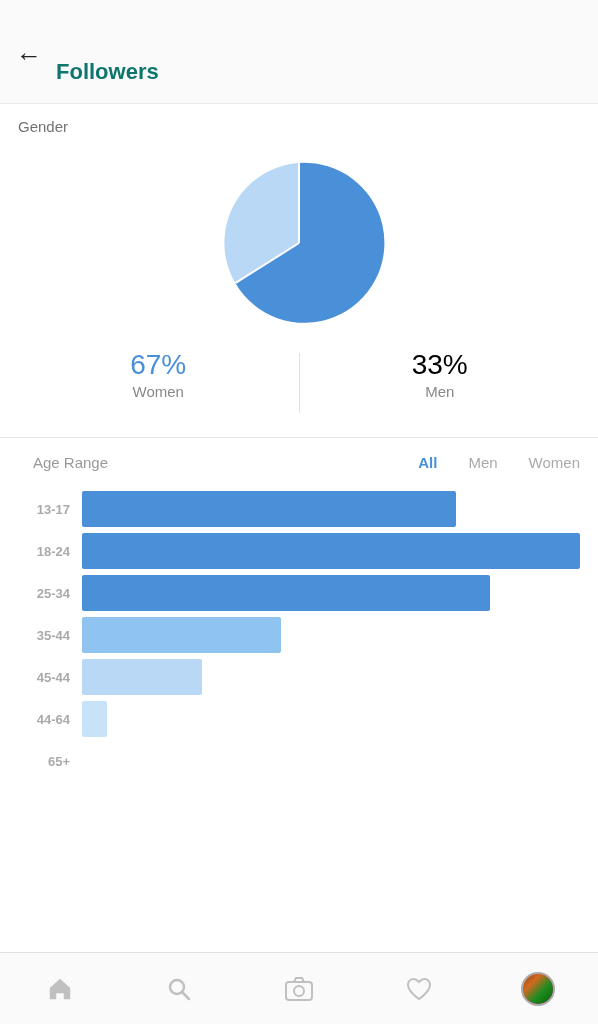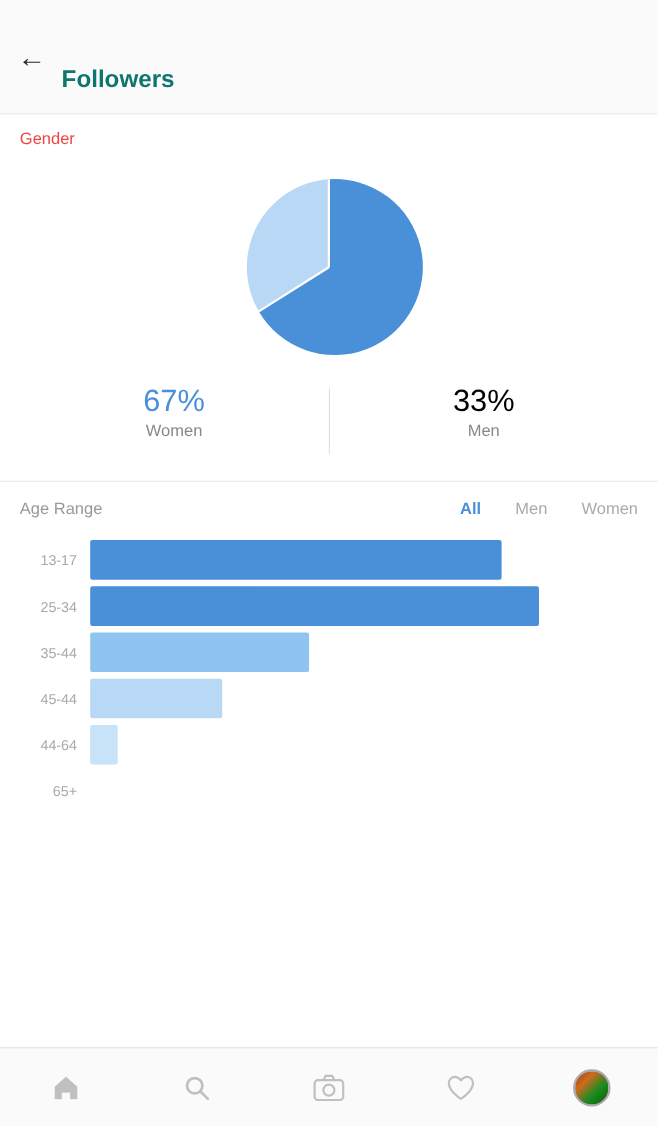--- a/index.html
+++ b/index.html
@@ -33,21 +33,21 @@
       color: #0f766e;
       margin-top: 41px;
     }
 
     
     .section {
       padding: 14px 18px 0 18px;
     }
     .section-label {
       font-size: 15px;
-      color: #ef4444;
+      color: #737373;
       margin-bottom: 8px;
     }
 
     
     .pie-container {
       display: flex;
       justify-content: center;
       align-items: center;
       padding: 10px 0 16px 0;
     }
@@ -93,20 +93,21 @@
     }
 
     
     .age-section {
       padding: 16px 18px 0 18px;
     }
     .age-header {
       display: flex;
       align-items: center;
       margin-bottom: 20px;
+      margin-left: 15px;
     }
     .age-title {
       font-size: 15px;
       color: #999;
       flex: 1;
     }
     .age-filters {
       display: flex;
       gap: 31px;
     }
@@ -118,20 +119,21 @@
     .age-filter.active {
       color: #4a90d9;
       font-weight: 600;
     }
 
     
     .bar-chart {
       display: flex;
       flex-direction: column;
       gap: 0;
+      font-weight: bold;
     }
     .bar-row {
       display: flex;
       align-items: center;
       margin-bottom: 6px;
     }
     .bar-label {
       font-size: 13px;
       color: #aaa;
       width: 52px;
@@ -239,20 +241,26 @@
   </div>
 
   <div class="bar-chart" id="bar-chart-container">
   <div class="bar-row">
         <div class="bar-label">13-17</div>
         <div class="bar-track">
           <div class="bar-fill" style="width: 75%; background-color: rgb(74, 144, 217);"></div>
         </div>
       </div>
       <div class="bar-row">
+        <div class="bar-label">18-24</div>
+        <div class="bar-track">
+          <div class="bar-fill" style="width: 100%; background-color: rgb(74, 144, 217);"></div>
+        </div>
+      </div>
+      <div class="bar-row">
         <div class="bar-label">25-34</div>
         <div class="bar-track">
           <div class="bar-fill" style="width: 82%; background-color: rgb(74, 144, 217);"></div>
         </div>
       </div>
       <div class="bar-row">
         <div class="bar-label">35-44</div>
         <div class="bar-track">
           <div class="bar-fill" style="width: 40%; background-color: rgb(144, 196, 240);"></div>
         </div>

